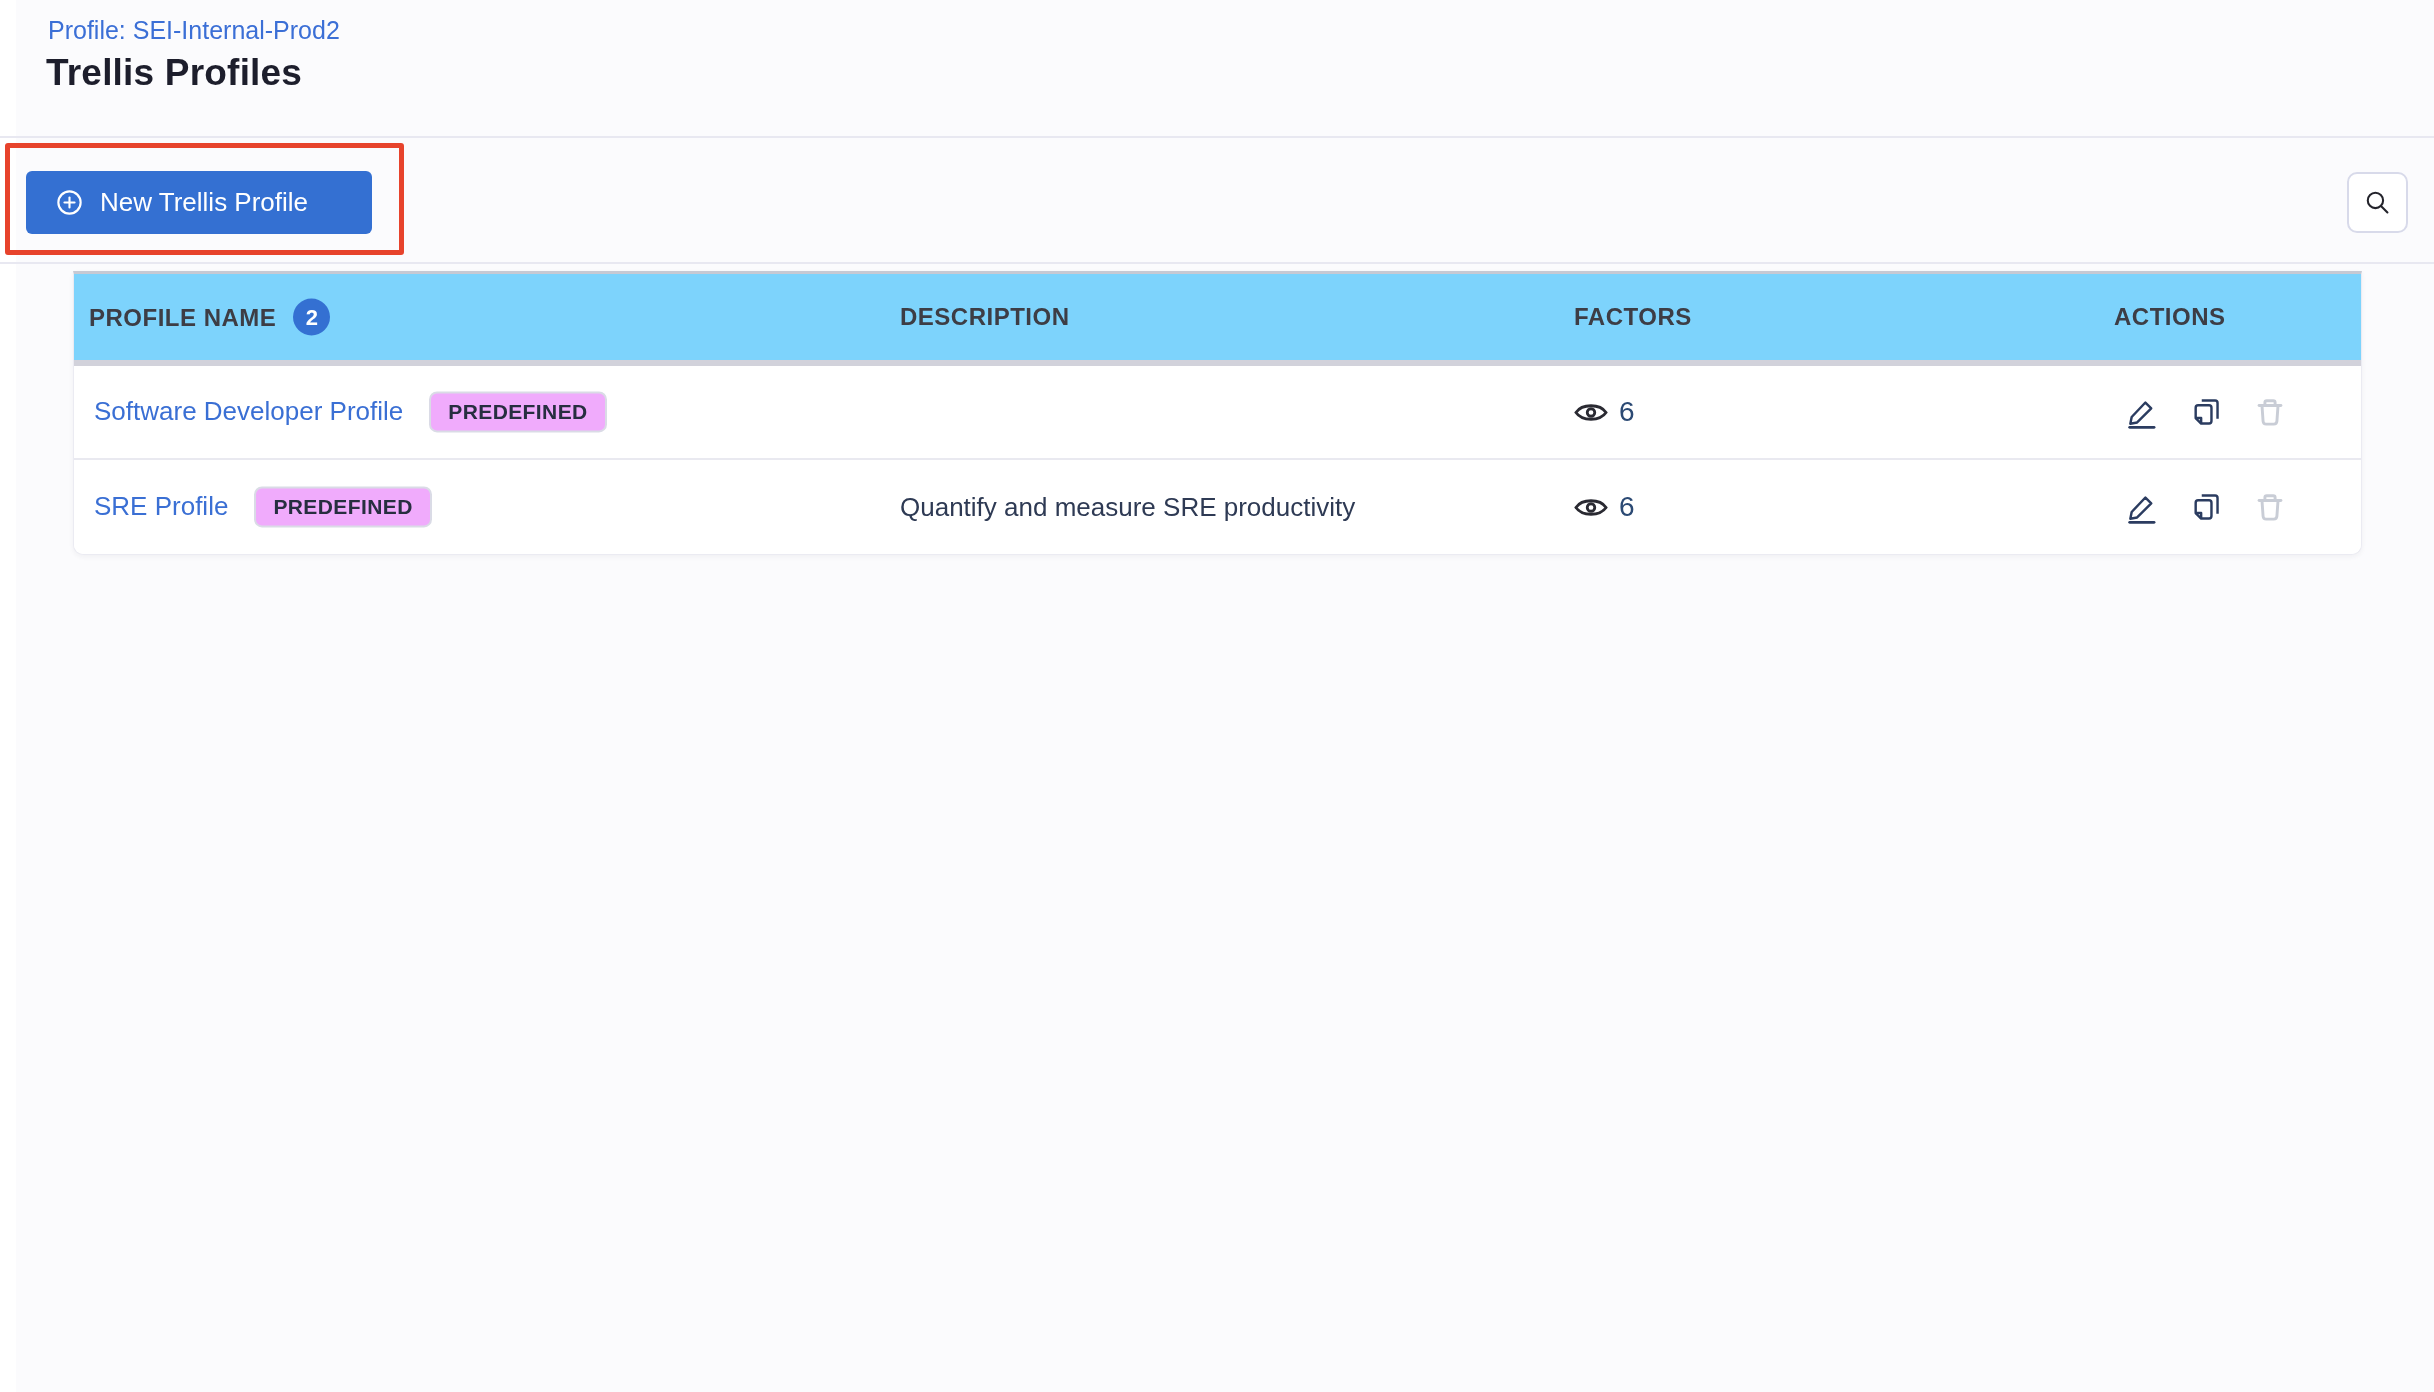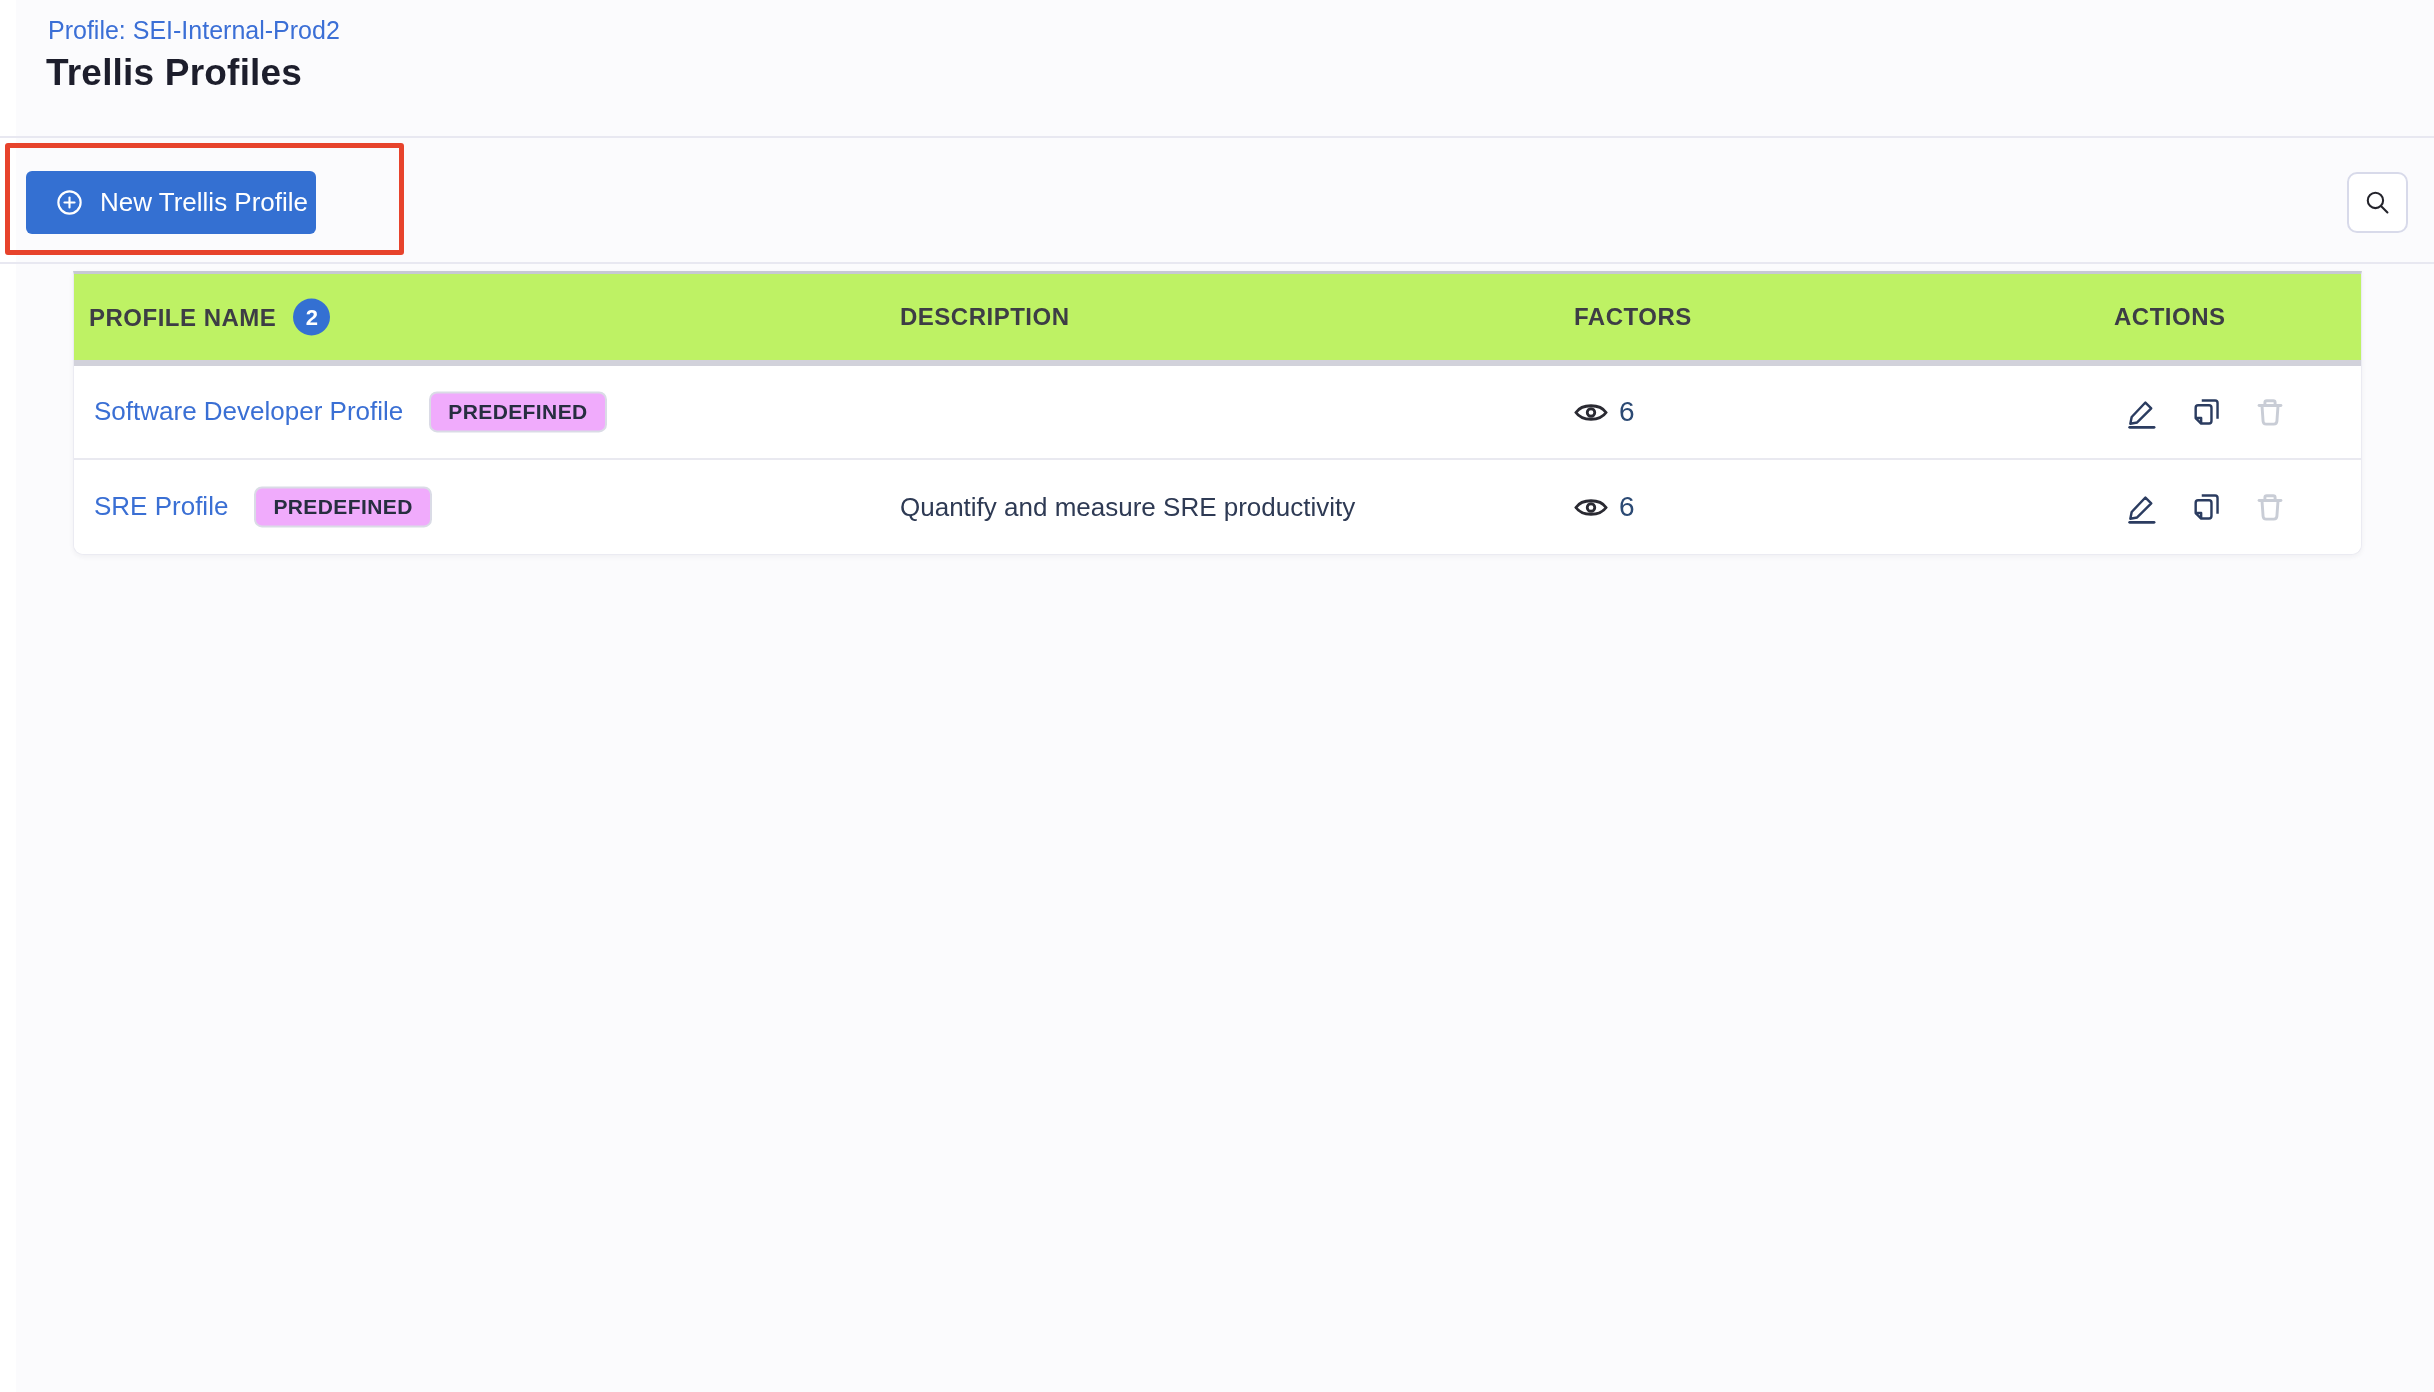--- a/index.html
+++ b/index.html
@@ -25,21 +25,21 @@
   .divider { position:absolute; left:0; width:2434px; height:2px; background:#e8e8f1; }
   .divider-1 { top:136px; }
   .divider-2 { top:262px; }
 
   
   .annotation-rect {
     position:absolute; left:5px; top:143px; width:399px; height:112px;
     border:5px solid #e7432c; border-radius:3px; pointer-events:none;
   }
   .new-profile-btn {
-    position:absolute; left:26px; top:171px; width:290px; height:63px;
+    position:absolute; left:26px; top:171px; width:346px; height:63px;
     background:#3470d2; border:none; border-radius:6px;
     display:flex; align-items:center; gap:15px; padding-left:28px;
     color:#ffffff; font-size:26px; font-weight:500; cursor:pointer;
     font-family:inherit;
   }
   .search-btn {
     position:absolute; left:2347px; top:172px; width:61px; height:61px;
     background:#ffffff; border:2px solid #d8daea; border-radius:10px;
     display:flex; align-items:center; justify-content:center; cursor:pointer;
   }
@@ -47,21 +47,21 @@
   
   .table-card {
     position:absolute; left:73px; top:271px; width:2289px;
     background:#ffffff;
     border-top:3px solid #c7c9d3;
     border-left:1px solid #ebebf2; border-right:1px solid #ebebf2; border-bottom:1px solid #ebebf2;
     border-radius:0 0 10px 10px;
     box-shadow:0 2px 5px rgba(40,41,61,0.05);
   }
   .thead {
-    position:relative; height:92px; background:#bef264;
+    position:relative; height:92px; background:#7dd3fc;
     border-bottom:6px solid #d2d2db;
   }
   .trow { position:relative; height:94px; background:#ffffff; }
   .trow.first { border-bottom:2px solid #e9e9f0; }
   .trow.last  { border-radius:0 0 10px 10px; }
 
   .cell { position:absolute; top:50%; transform:translateY(-50%); display:flex; align-items:center; }
   .c-name    { left:15px; }
   .c-name-row{ left:20px; gap:26px; }
   .c-desc    { left:826px; }

